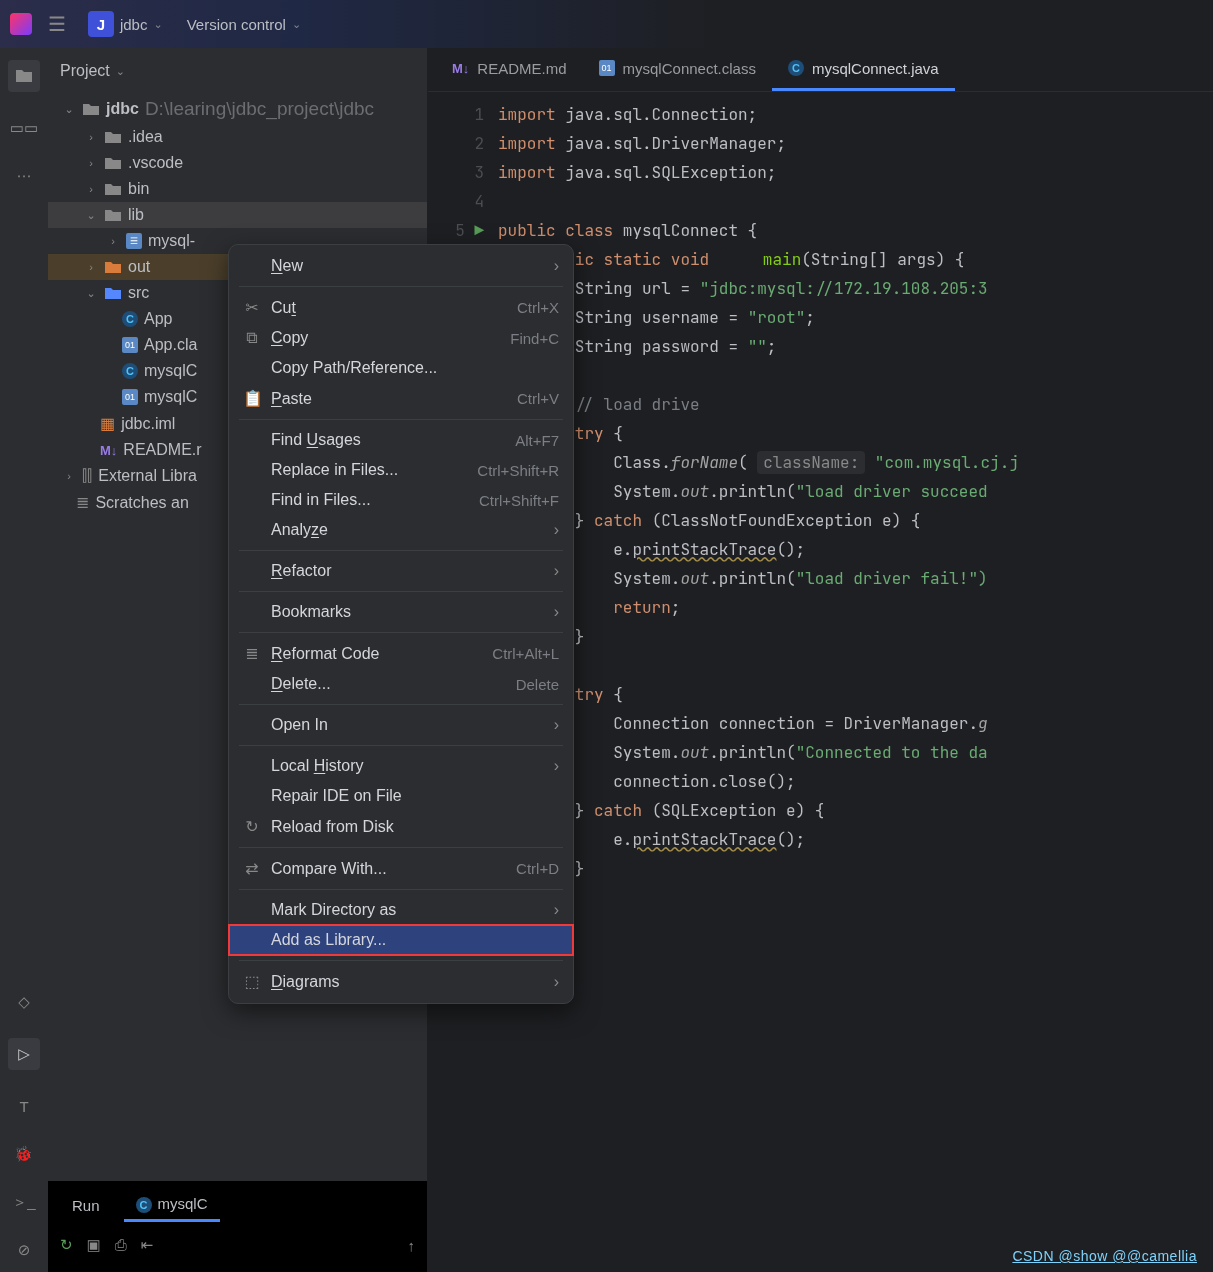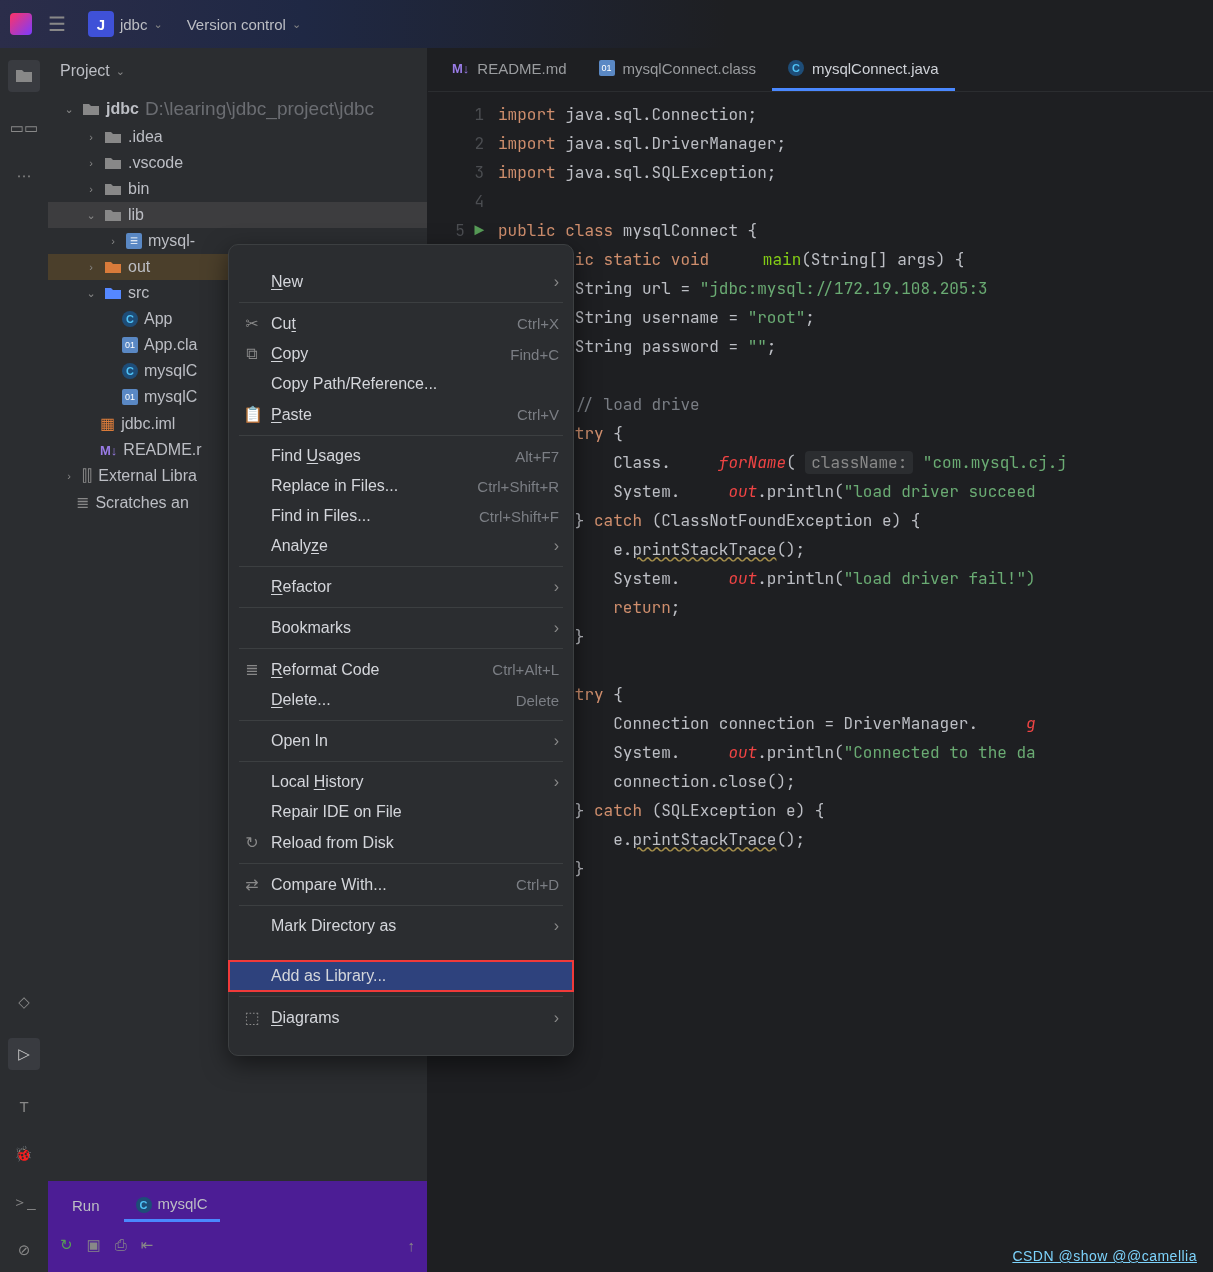--- a/index.html
+++ b/index.html
@@ -40,38 +40,38 @@
   .tabs{display:flex;height:44px;border-bottom:1px solid #2b2d30;align-items:stretch;padding-left:8px;}
   .tab{display:flex;align-items:center;gap:8px;padding:0 16px;color:#9a9c9f;border-bottom:3px solid transparent;}
   .tab.active{color:#cfd2d8;border-bottom-color:#4a88ff;}
   .code{flex:1;display:flex;font-family:"JetBrains Mono",Menlo,Consolas,monospace;font-size:16px;line-height:29px;overflow:hidden;}
   .gutter{width:70px;text-align:right;padding:8px 14px 8px 0;color:#4b4d51;background:#1e1f22;flex-shrink:0;}
   .gutter .run{color:#579c57;}
   .src-code{padding:8px 0;white-space:pre;color:#bcbec4;overflow:hidden;}
   .k{color:#cf8e6d;}
   .s{color:#6aab73;}
   .fn{color:#84cc16;padding-left:44px;}
-  .fi{color:#ef4444;font-style:italic;margin-left:48px;}
+  .fi{color:#a3a3a3;font-style:italic;}
   .c{color:#7a7e85;}
   .hint{background:#2b2d30;padding:1px 6px;border-radius:4px;color:#888;}
   .warn{text-decoration:underline wavy #a38d4a;}
 
-  .run-panel{height:92px;border-top:1px solid #2b2d30;background:#4c1d95;}
+  .run-panel{height:92px;border-top:1px solid #2b2d30;background:#000000;}
   .run-tabs{display:flex;gap:12px;padding:8px 12px;align-items:center;}
   .run-tab{padding:6px 12px;border-radius:6px 6px 0 0;}
   .run-tab.uline{border-bottom:3px solid #4a88ff;}
   .run-icons{display:flex;gap:14px;padding:6px 12px;color:#888;align-items:center;}
 
   .watermark{position:fixed;bottom:8px;right:16px;color:#7dd3fc;font-size:14px;letter-spacing:0.5px;text-decoration:underline;}
 
   
-  .ctx{position:absolute;left:228px;top:244px;width:346px;background:#2b2d30;border:1px solid #3c3f41;border-radius:10px;box-shadow:0 8px 24px rgba(0,0,0,.5);padding:22px 0;font-size:16px;z-index:50;}
+  .ctx{position:absolute;left:228px;top:244px;width:346px;background:#2b2d30;border:1px solid #3c3f41;border-radius:10px;box-shadow:0 8px 24px rgba(0,0,0,.5);padding:6px 0;font-size:16px;z-index:50;}
   .ctx-item{display:flex;align-items:center;padding:6px 14px;color:#d4d6db;gap:10px;}
   .ctx-item.selected{background:#2e427d;}
-  .ctx-item.selected.boxed{outline:2px solid #f03a3a;outline-offset:-1px;margin-top:20px;}
+  .ctx-item.selected.boxed{outline:2px solid #f03a3a;outline-offset:-1px;}
   .ctx-ic{width:18px;text-align:center;color:#888;}
   .ctx-sc{margin-left:auto;color:#7b7e84;font-size:15px;}
   .ctx-sub{margin-left:auto;color:#888;}
   .ctx-sep{height:1px;background:#3c3f41;margin:5px 10px;}
   .mn{text-decoration:underline;text-underline-offset:2px;}
 
   svg{display:block;}
 </style>
 </head>
 <body>

